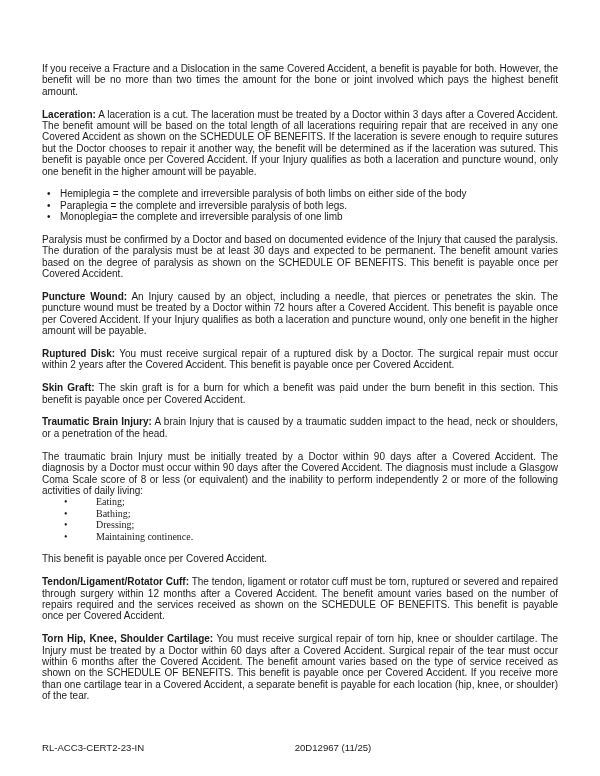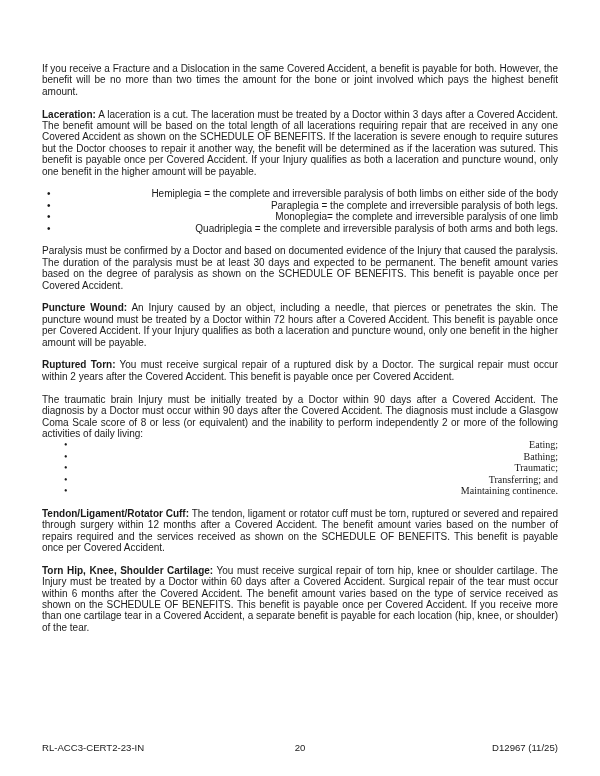--- a/index.html
+++ b/index.html
@@ -24,21 +24,21 @@
   .para {
     margin: 0 0 11.4px 0;
     text-align: justify;
   }
   .para.tight { margin-bottom: 0; }
   .lead { font-weight: bold; }
   ul.bullets {
     list-style: none;
     margin: 0 0 11.4px 0;
     padding: 0;
-    text-align: right;
+    text-align: left;
   }
   ul.bullets li {
     position: relative;
     padding-left: 18px;
   }
   ul.bullets li::before {
     content: "\2022";
     position: absolute;
     left: 5px;
   }
@@ -48,58 +48,59 @@
     position: absolute;
     left: 42px;
     top: 742px;
     width: 516px;
     font-size: 9.6px;
     display: grid;
     grid-template-columns: 1fr auto 1fr;
     align-items: baseline;
   }
   .footer .center { text-align: right; }
-  .footer .right { text-align: right; }
+  .footer .right { text-align: left; }
 </style>
 </head>
 <body>
 
 <div class="page">
   <div class="content">
 
     <p class="para">If you receive a Fracture and a Dislocation in the same Covered Accident, a benefit is payable for both.  However, the benefit will be no more than two times the amount for the bone or joint involved which pays the highest benefit amount.</p>
 
     <p class="para"><span class="lead">Laceration:</span> <span>A laceration is a cut.  The laceration must be treated by a Doctor within 3 days after a Covered Accident.  The benefit amount will be based on the total length of all lacerations requiring repair that are received in any one Covered Accident as shown on the SCHEDULE OF BENEFITS.  If the laceration is severe enough to require sutures but the Doctor chooses to repair it another way, the benefit will be determined as if the laceration was sutured.  This benefit is payable once per Covered Accident. If your Injury qualifies as both a laceration and puncture wound, only one benefit in the higher amount will be payable.</span></p>
 
 
     <ul class="bullets">
       <li>Hemiplegia =  the complete and irreversible paralysis of both limbs on either side of the body</li>
       <li>Paraplegia = the complete and irreversible paralysis of both legs.</li>
       <li>Monoplegia=  the complete and irreversible paralysis of one limb</li>
-      <li>Quadriplegia = the complete and irreversible paralysis of both arms and both legs.</li>
     </ul>
 
     <p class="para">Paralysis must be confirmed by a Doctor and based on documented evidence of the Injury that caused the paralysis.  The duration of the paralysis must be at least 30 days and expected to be permanent.  The benefit amount varies based on the degree of paralysis as shown on the SCHEDULE OF BENEFITS.  This benefit is payable once per Covered Accident.</p>
 
     <p class="para"><span class="lead">Puncture Wound:</span> <span>An Injury caused by an object, including a needle, that pierces or penetrates the skin.  The puncture wound must be treated by a Doctor within 72 hours after a Covered Accident. This benefit is payable once per Covered Accident. If your Injury qualifies as both a laceration and puncture wound, only one benefit in the higher amount will be payable.</span></p>
 
-    <p class="para"><span class="lead">Ruptured Torn:</span> <span>You must receive surgical repair of a ruptured disk by a Doctor.  The surgical repair must occur within 2 years after the Covered Accident.  This benefit is payable once per Covered Accident.</span></p>
+    <p class="para"><span class="lead">Ruptured Disk:</span> <span>You must receive surgical repair of a ruptured disk by a Doctor.  The surgical repair must occur within 2 years after the Covered Accident.  This benefit is payable once per Covered Accident.</span></p>
 
+    <p class="para"><span class="lead">Skin Graft:</span> <span>The skin graft is for a burn for which a benefit was paid under the burn benefit in this section.  This benefit is payable once per Covered Accident.</span></p>
 
+    <p class="para"><span class="lead">Traumatic Brain Injury:</span> <span>A brain Injury that is caused by a traumatic sudden impact to the head, neck or shoulders, or a penetration of the head.</span></p>
 
     <p class="para tight">The traumatic brain Injury must be initially treated by a Doctor within 90 days after a Covered Accident. The diagnosis by a Doctor must occur within 90 days after the Covered Accident. The diagnosis must include a Glasgow Coma Scale score of 8 or less (or equivalent) and the inability to perform independently 2 or more of the following activities of daily living:</p>
 
     <ul class="bullets wide">
       <li>Eating;</li>
       <li>Bathing;</li>
-      <li>Traumatic;</li>
-      <li>Transferring; and</li>
+      <li>Dressing;</li>
       <li>Maintaining continence.</li>
     </ul>
 
+    <p class="para">This benefit is payable once per Covered Accident.</p>
 
     <p class="para"><span class="lead">Tendon/Ligament/Rotator Cuff:</span> <span>The tendon, ligament or rotator cuff must be torn, ruptured or severed and repaired through surgery within 12 months after a Covered Accident.  The benefit amount varies based on the number of repairs required and the services received as shown on the SCHEDULE OF BENEFITS.  This benefit is payable once per Covered Accident.</span></p>
 
     <p class="para"><span class="lead">Torn Hip, Knee, Shoulder Cartilage:</span> <span>You must receive surgical repair of torn hip, knee or shoulder cartilage.  The Injury must be treated by a Doctor within 60 days after a Covered Accident.  Surgical repair of the tear must occur within 6 months after the Covered Accident.  The benefit amount varies based on the type of service received as shown on the SCHEDULE OF BENEFITS.  This benefit is payable once per Covered Accident. If you receive more than one cartilage tear in a Covered Accident, a separate benefit is payable for each location (hip, knee, or shoulder) of the tear.</span></p>
 
   </div>
 
   <div class="footer">
     <span>RL-ACC3-CERT2-23-IN</span>
     <span class="center">20</span>

